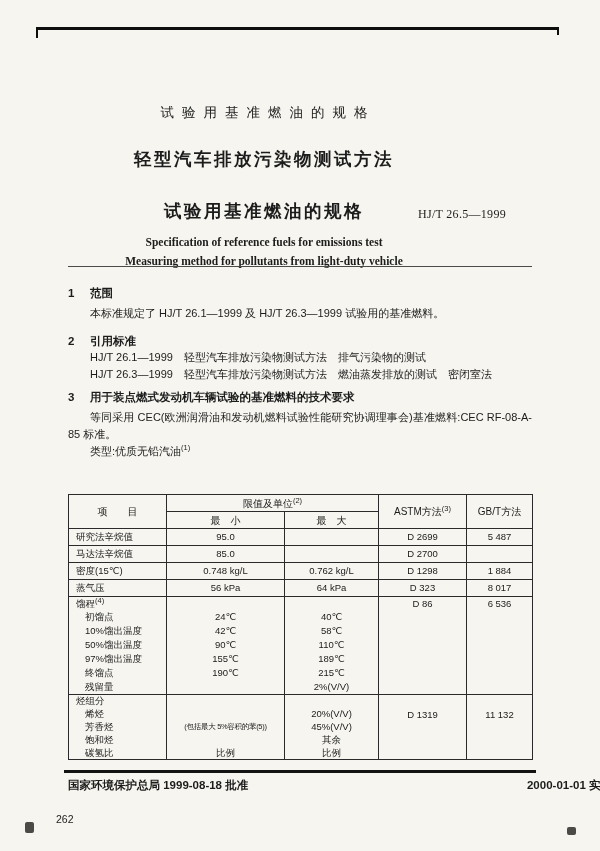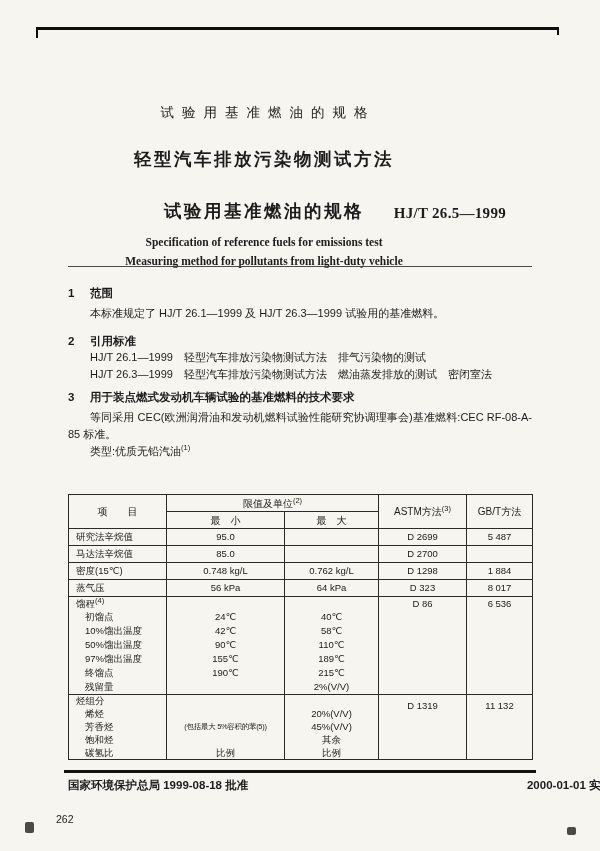--- a/index.html
+++ b/index.html
@@ -15,21 +15,21 @@
   .c-bl { left:25px; top:822px; width:9px; height:11px; }
   .c-br { left:567px; top:827px; width:9px; height:8px; }
 
   
   .hdrblk { position:absolute; left:68px; top:0; width:464px; }
   .center-off { padding-right:72px; text-align:center; }
   .agency { margin-top:104px; font-size:13.5px; letter-spacing:8px; text-indent:8px; color:#222; }
   .t1 { margin-top:25px; font-size:17.5px; font-weight:bold; letter-spacing:2.5px; }
   .trow { position:relative; margin-top:6px; }
   .t2 { font-size:17.5px; font-weight:bold; letter-spacing:2.5px;margin-top:28px; }
-  .stdno { position:absolute; right:26px; bottom:1px; font-size:15px; font-weight:bold;
+  .stdno { position:absolute; right:26px; bottom:1px; font-size:12px; font-weight:normal;
            font-family:"Liberation Serif","DejaVu Serif",serif; letter-spacing:.3px; }
   .engwrap { margin-top:10px; }
   .eng { font-size:11.5px; font-weight:bold; line-height:19px; font-family:"Liberation Serif","DejaVu Serif",serif; }
 
   .rule { position:absolute; left:68px; top:266px; width:464px; height:1px; background:#4a4a4a; }
 
   
   .secs { position:absolute; left:68px; top:277px; width:464px; font-size:11px; line-height:17px; }
   .sech { font-size:11.5px; font-weight:bold; line-height:16px; }
   .sech .n { display:inline-block; width:22px; }
@@ -44,21 +44,21 @@
   .spec { position:absolute; left:68px; top:494px; width:464px; border-collapse:collapse; table-layout:fixed;
           font-size:9.5px; color:#1b1b1b; border:1px solid #2a2a2a; }
   .spec td { padding:0 3px; line-height:1.1; overflow:hidden; white-space:nowrap; vertical-align:middle; }
   .spec .bl { border-left:1px solid #2a2a2a; }
   .spec .bb { border-bottom:1px solid #2a2a2a; }
   .spec .c { text-align:center; }
   .spec .hd { font-size:10px; }
   .spec .item { padding-left:7px; }
   .spec .sub { padding-left:16px; }
   .spec .vt { vertical-align:top; padding-top:2px; }
-  .spec .vt2 { vertical-align:top; padding-top:6px; }
+  .spec .vt2 { vertical-align:top; padding-top:15px; }
   .spec .small { font-size:7.5px; letter-spacing:-.3px; padding:0 1px; }
 
   
   .footline { position:absolute; left:64px; top:770px; width:472px; height:2.5px; background:#131313; }
   .footrow { position:absolute; left:68px; top:778px; width:544px; display:flex; justify-content:space-between;
              font-size:11.5px; font-weight:bold; }
   .pageno { position:absolute; left:56px; top:813px; font-size:10.5px; }
 </style>
 </head>
 <body>

